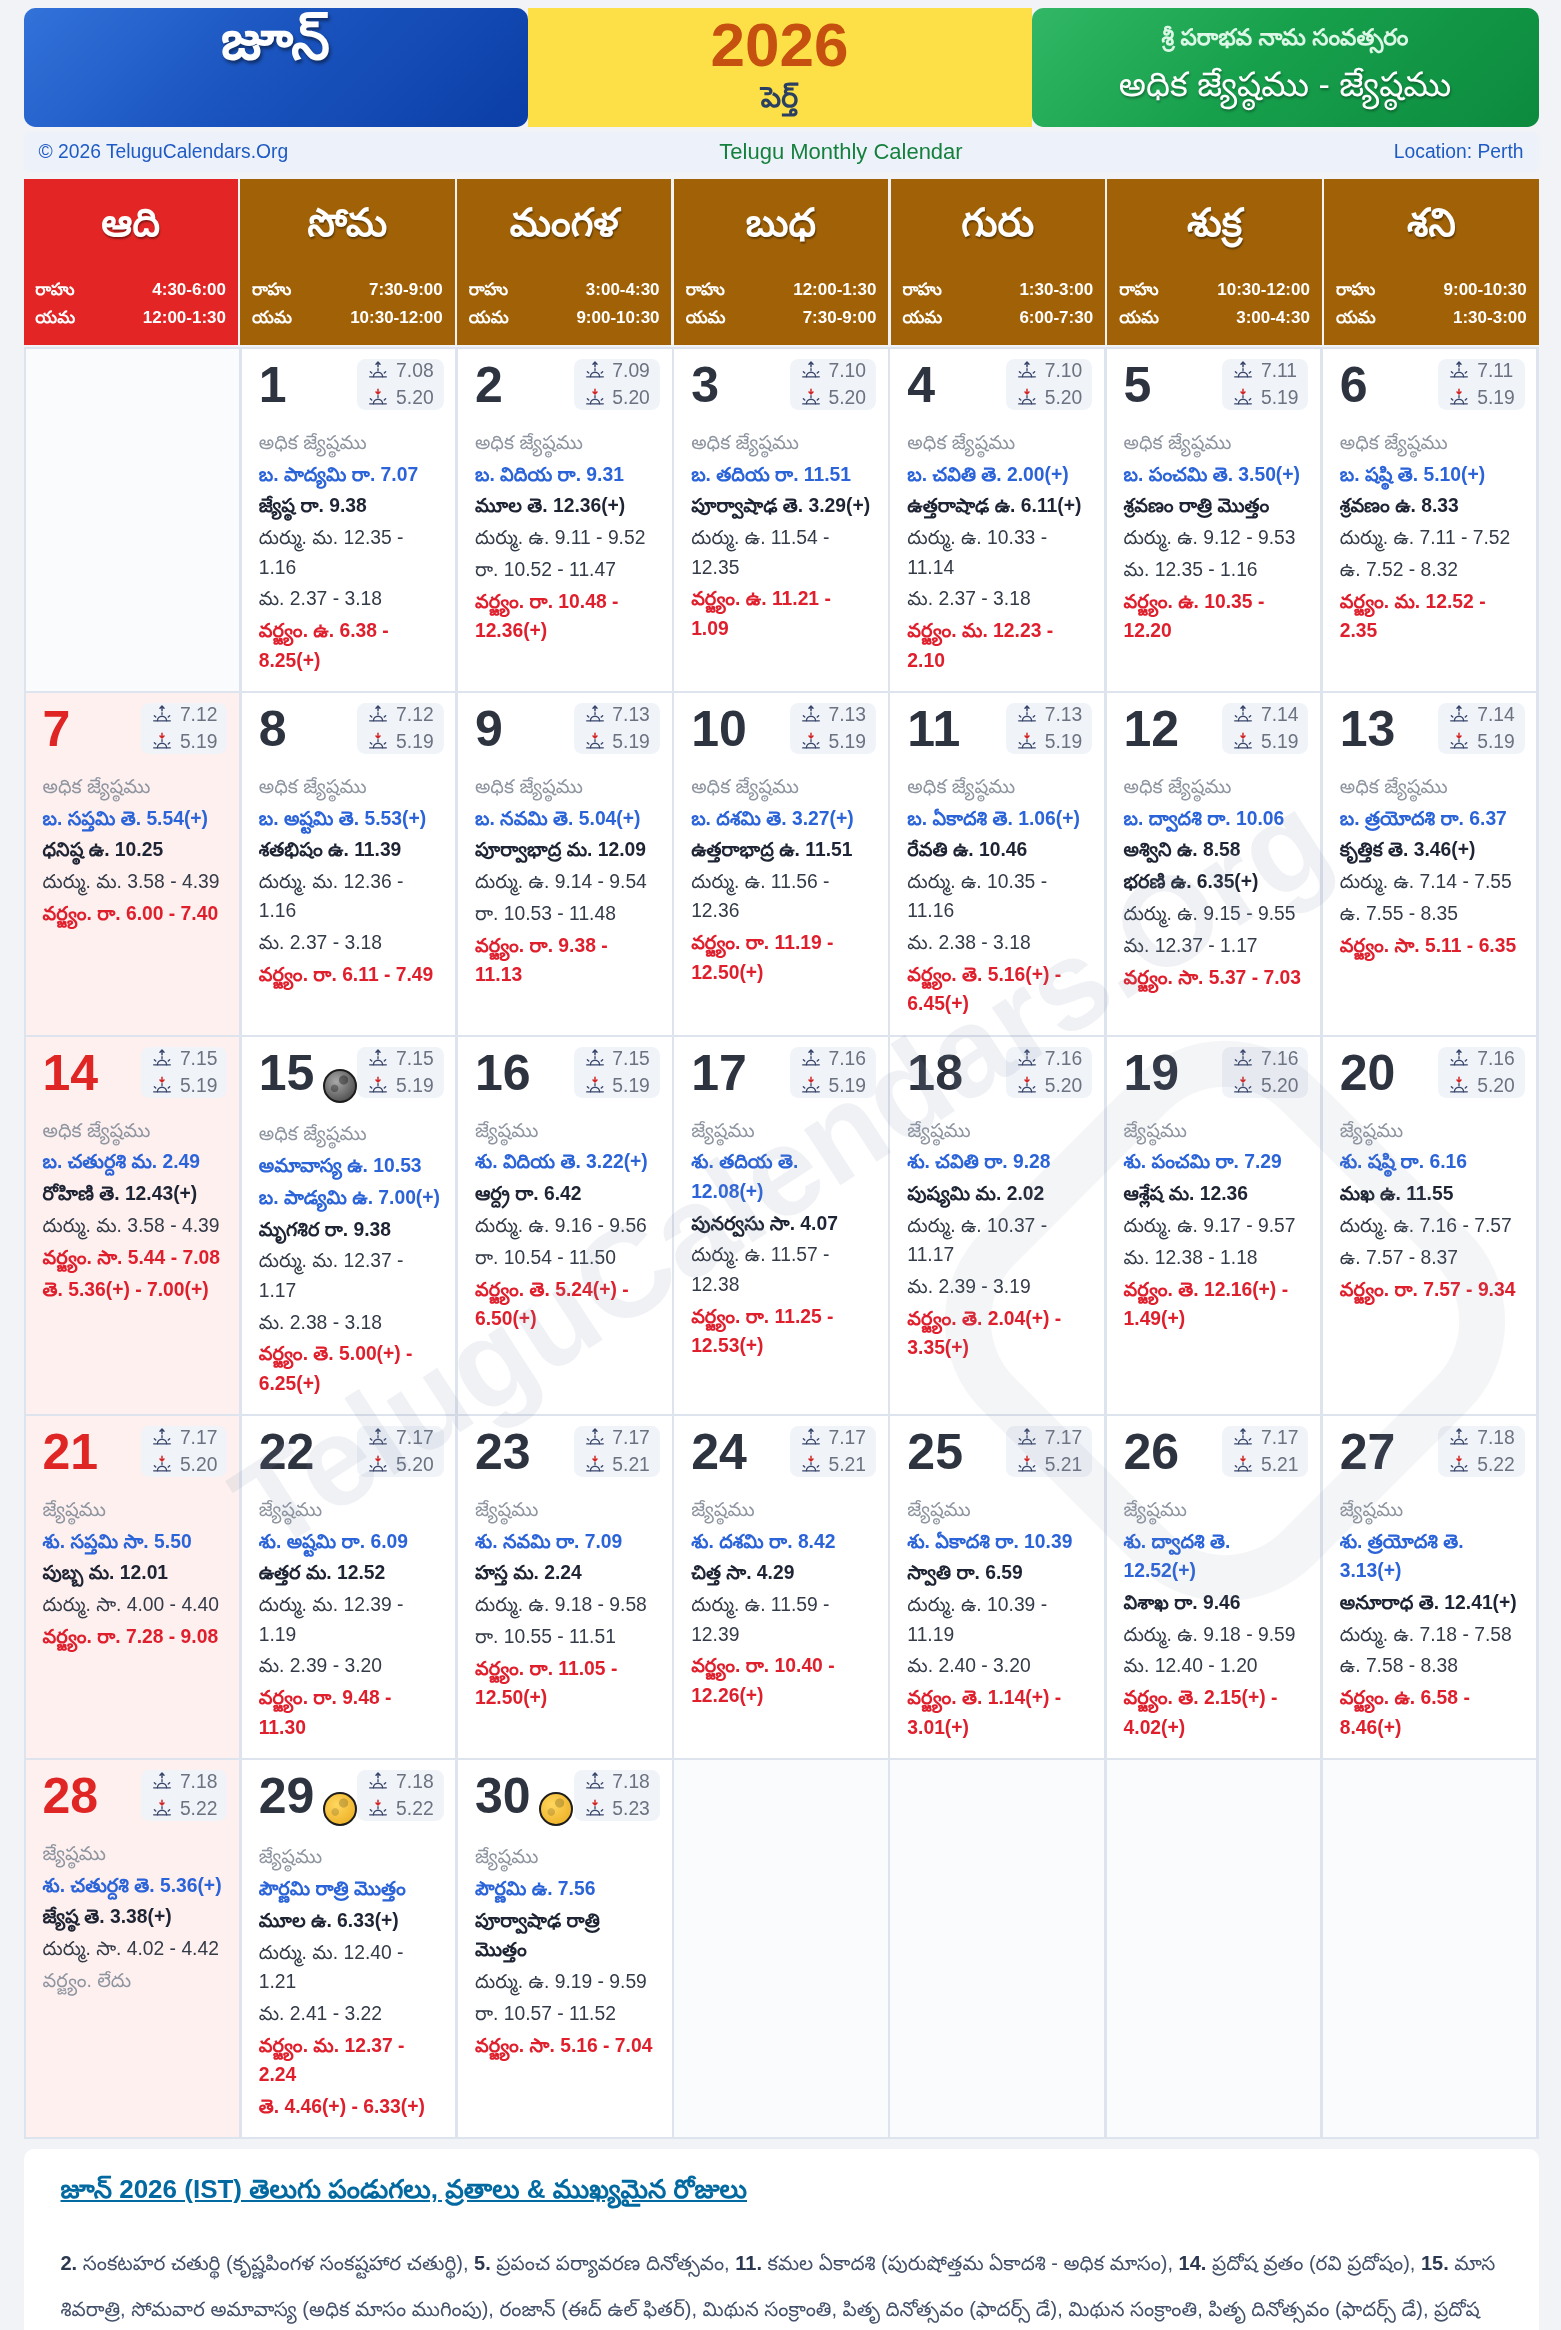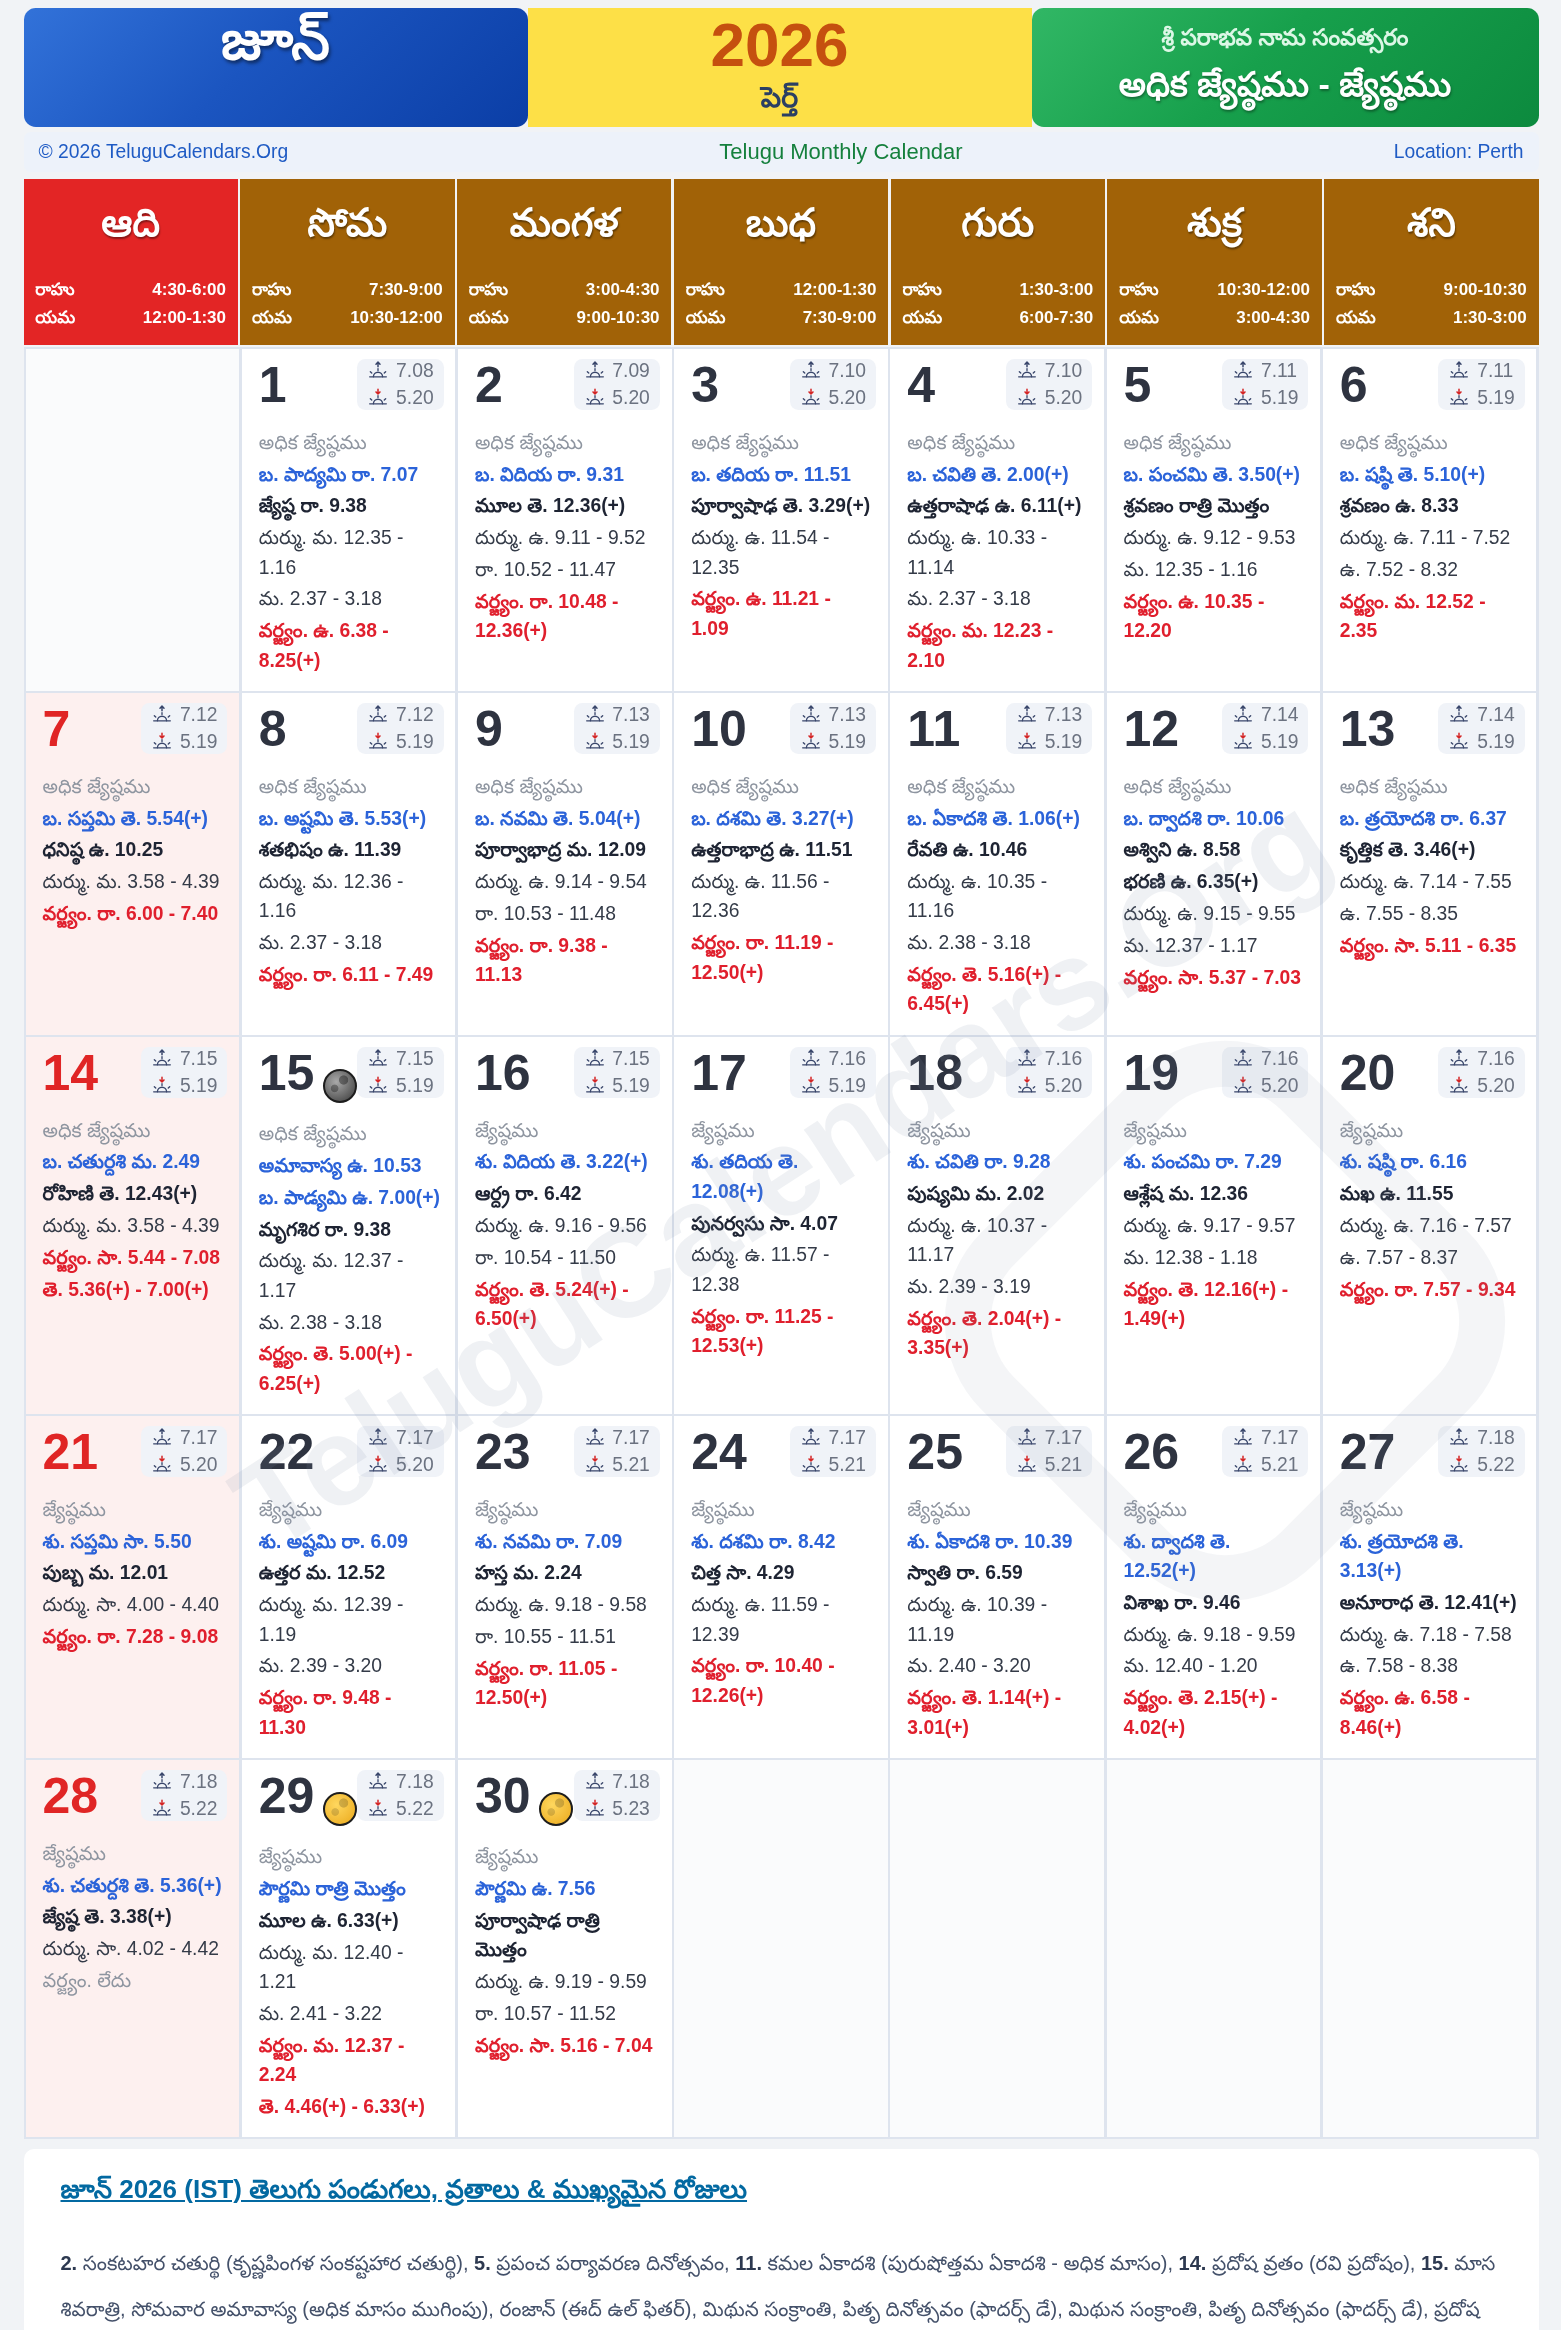--- a/index.html
+++ b/index.html
@@ -10,21 +10,21 @@
   .hdr { display:flex; height:119px; gap:0; }
   .hdr-left { flex:0 0 504px; border-radius:11.8px; background:linear-gradient(135deg,#3272d9 0%,#1b55c0 45%,#0b3ea6 100%);
               display:flex; align-items:flex-start; justify-content:center; }
   .hdr-month { color:#fff; font-size:55px; font-weight:800; text-shadow:1.7px 2.5px 3.4px rgba(0,0,0,.45); }
   .hdr-mid { flex:1 1 auto; background:#fde047; display:flex; flex-direction:column; align-items:center; justify-content:center; }
   .hdr-year { color:#c5500f; font-size:62px; font-weight:800; line-height:1; }
   .hdr-city { color:#2b3f63; font-size:28.6px; font-weight:700; margin-top:5px; }
   .hdr-right { flex:0 0 507px; border-radius:11.8px; background:linear-gradient(135deg,#31b765 0%,#17a04c 45%,#0c8a3e 100%);
                display:flex; flex-direction:column; align-items:center; justify-content:center; gap:8.4px; }
   .hdr-samvat { color:#dcf7e6; font-size:23px; font-weight:600; }
-  .hdr-masam { color:#ffffff; font-size:34px; font-weight:700; text-shadow:0.8px 1.7px 2.5px rgba(0,0,0,.35); }
+  .hdr-masam { color:#ffffff; font-size:34px; font-weight:400; text-shadow:0.8px 1.7px 2.5px rgba(0,0,0,.35); }
 
   
   .subhdr { margin-top:5px; height:40px; background:#edf2fa; border-radius:6.7px;
             display:flex; align-items:center; justify-content:space-between; padding:0 15px; }
   .subhdr .left, .subhdr .right { color:#1f5bc4; font-size:19.3px; font-weight:400; }
   .subhdr .center { color:#15803d; font-size:22px; font-weight:400; }
 
   
   .dow-grid { margin-top:6.7px; display:grid; grid-template-columns:repeat(7,1fr); gap:2.5px; }
   .dow-cell { background:#a16207; color:#fff; padding-bottom:11.8px; }

